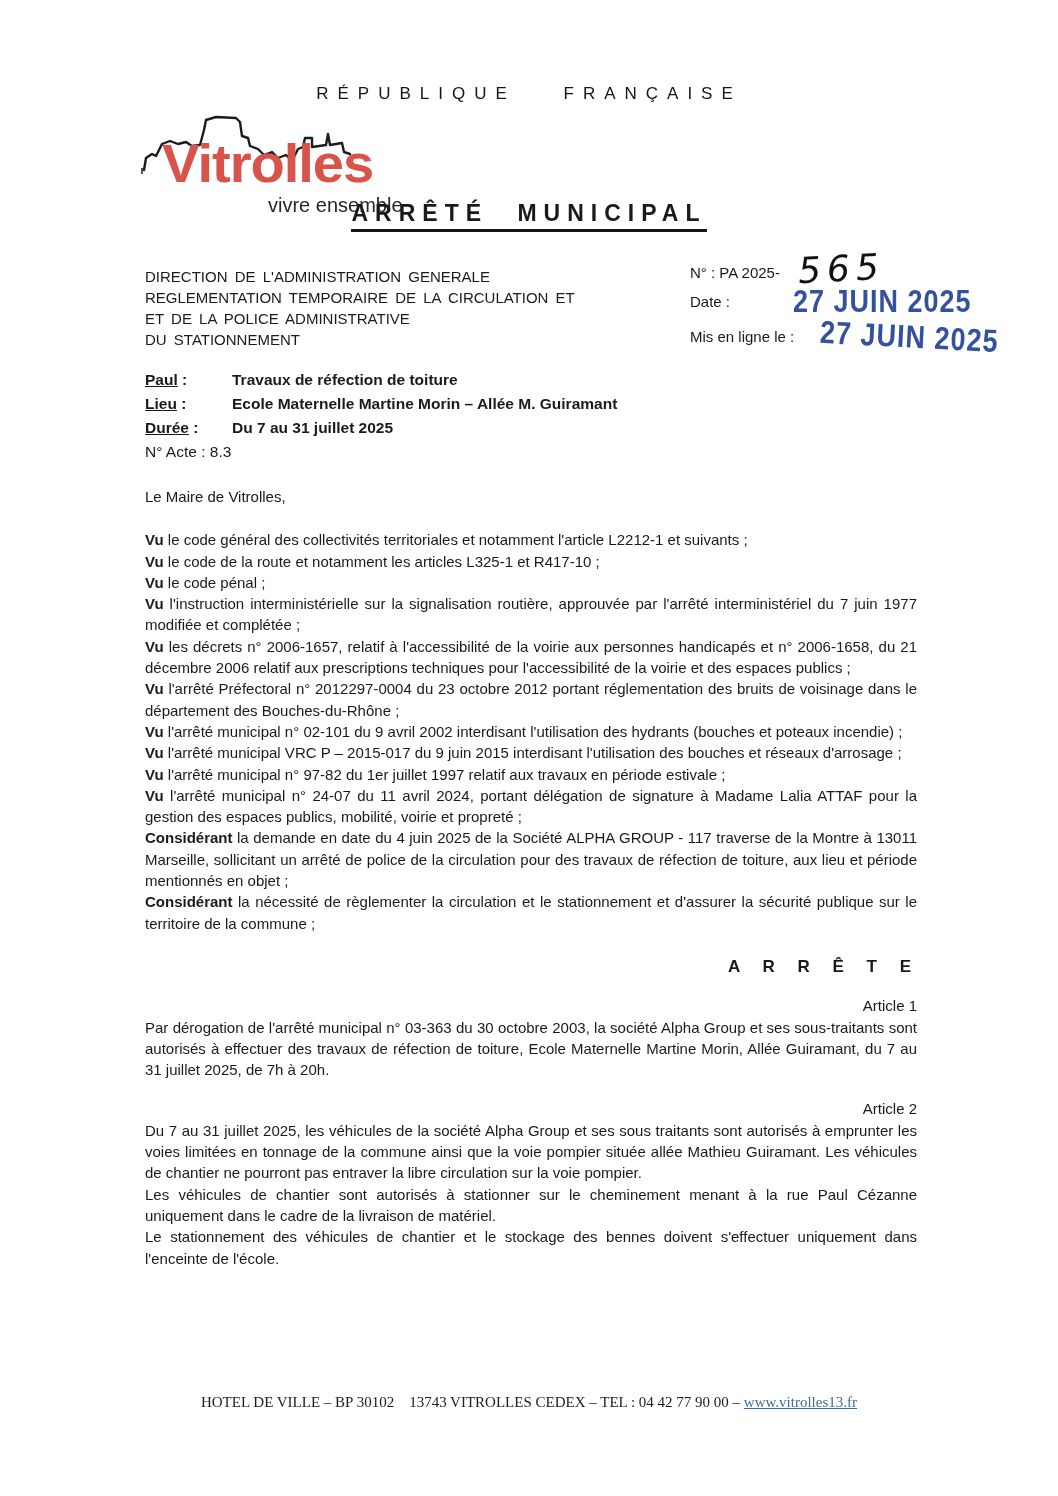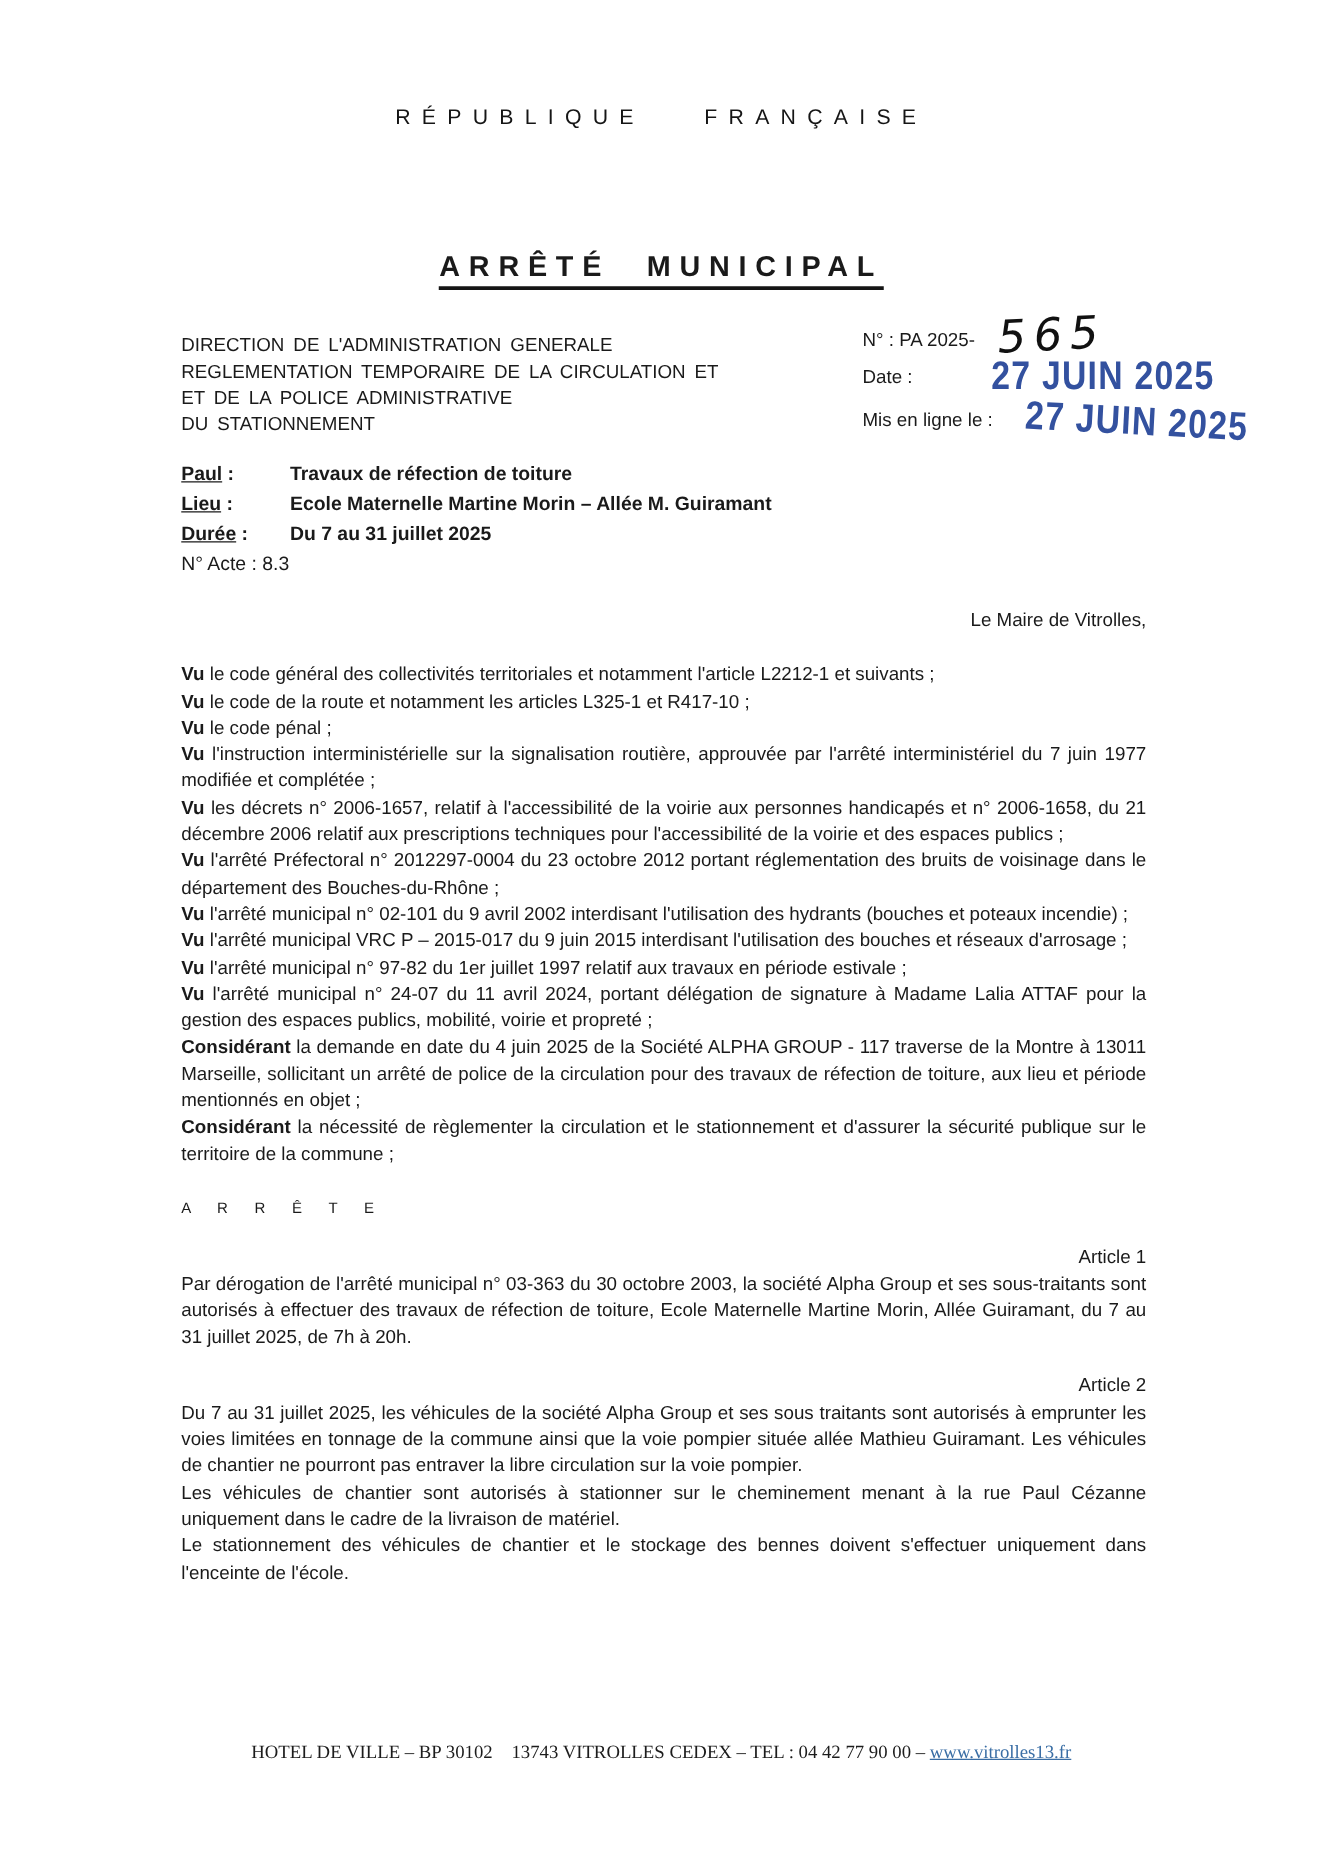--- a/index.html
+++ b/index.html
@@ -35,39 +35,52 @@
   .stamp-2{top:58px;left:130px;transform:rotate(3deg) scaleY(1.18);}
 
   .subject{position:absolute;top:368px;left:145px;font-size:15.5px;}
   .subject-row{line-height:24px;font-weight:bold;}
   .subject-label{display:inline-block;width:87px;}
   .subject-label u{text-decoration:underline;}
   .acte{line-height:23px;font-weight:normal;}
 
   .textcol{position:absolute;top:486px;left:145px;width:772px;font-size:15px;
            line-height:21.3px;text-align:justify;}
-  .salutation{margin:0 0 22px 0;text-align:right;}
+  .salutation{margin:0 0 22px 0;text-align:left;}
   .clause{margin:0;}
   .clause b{font-weight:bold;}
-  .arrete{text-align:left;font-weight:normal;font-size:12px;letter-spacing:6px;
+  .arrete{text-align:right;font-weight:bold;font-size:17px;letter-spacing:6px;
           word-spacing:6px;margin:22px 0 12px 0;}
   .article-heading{font-weight:normal;margin:18px 0 0 0;text-align:right;}
   .article-par{margin:0;}
 
   .footer{position:absolute;top:1394px;left:0;width:100%;text-align:center;
           font-family:"Liberation Serif",serif;font-size:15px;color:#1c1c1c;}
   .footer a{text-decoration:underline;cursor:pointer;}
 </style>
 </head>
 <body>
 
 <div class="page">
 
   <div class="republique">RÉPUBLIQUE FRANÇAISE</div>
 
+  <div class="logo">
+    <span>
+      <svg width="300" height="70" viewBox="0 0 300 70">
+        <path d="M4 62 L6 50 L12 46 L16 48 L22 36 L30 33 L38 36 L46 34 L52 38 L60 37
+                 L64 22 L66 12 L76 9 L96 10 L100 14 L102 28 L108 30 L110 38 L118 41
+                 L124 47 L132 44 L138 50 L146 47 L152 53 L158 41 L163 39 L165 30
+                 L172 30 L172 39 L186 37 L188 26 L190 37 L202 35 L204 44 L210 46" fill="none" stroke="#1c1c1c" stroke-width="2.4" stroke-linejoin="round" stroke-linecap="round"></path>
+        <path d="M2 66 L2 60" fill="none" stroke="#1c1c1c" stroke-width="1.5"></path>
+      </svg>
+    </span>
+    <div class="logo-name" style="color: rgb(216, 83, 74);">Vitrolles</div>
+    <div class="logo-tagline">vivre ensemble</div>
+  </div>
 
   <div class="doc-title">
     <span>ARRÊTÉ MUNICIPAL</span>
   </div>
 
   <div class="direction" id="direction">
       <div>DIRECTION DE L'ADMINISTRATION GENERALE</div>
       <div>REGLEMENTATION TEMPORAIRE DE LA CIRCULATION ET</div>
       <div>ET DE LA POLICE ADMINISTRATIVE</div>
       <div>DU STATIONNEMENT</div>

